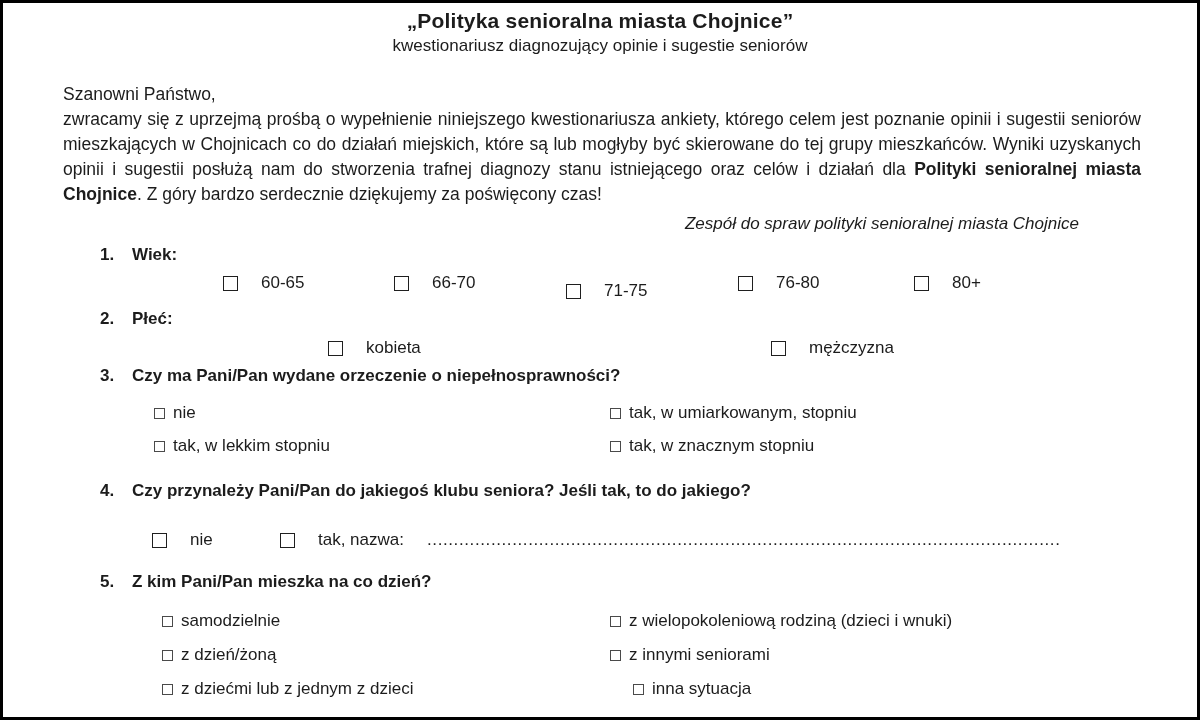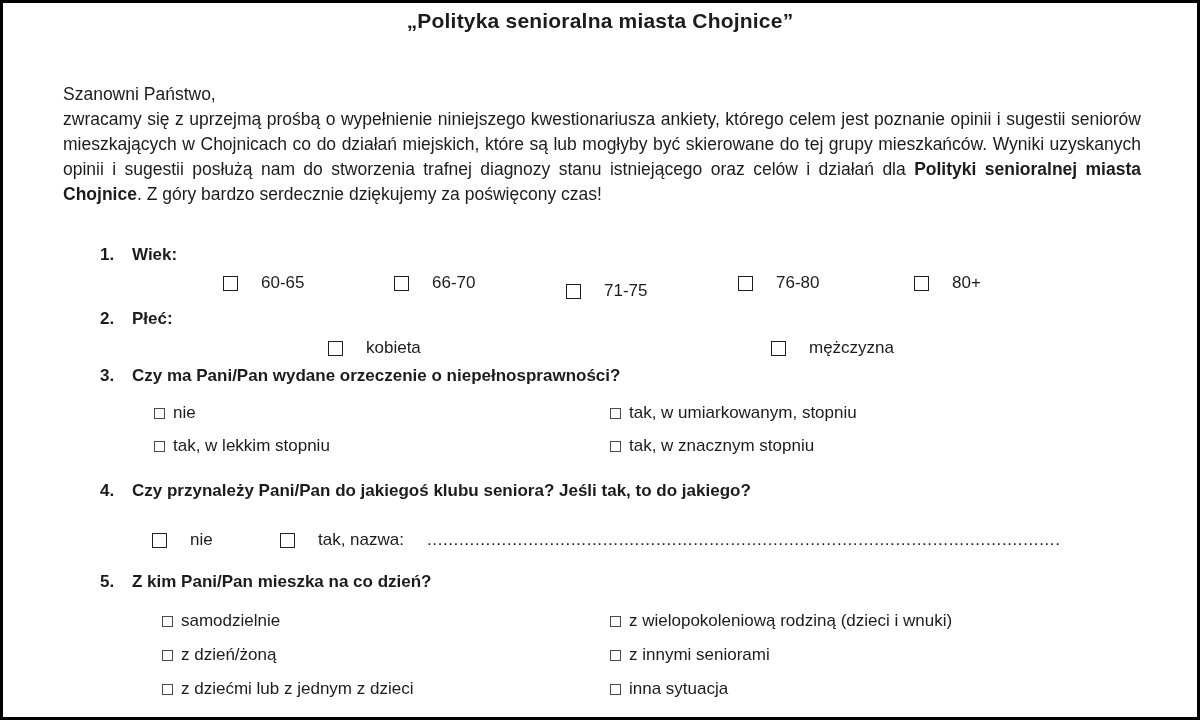--- a/index.html
+++ b/index.html
@@ -25,26 +25,28 @@
   .opt.sm {gap:8px;}
   .opt-fill {overflow:hidden;padding-left:16px;}
   .dots {letter-spacing:0.6px; overflow:hidden; flex:1 1 auto;}
 </style>
 </head>
 <body>
 
 <div class="page">
 
   <div class="title">„Polityka senioralna miasta Chojnice”</div>
+  <div class="subtitle">kwestionariusz diagnozujący opinie i sugestie seniorów</div>
 
   <div class="intro">
     <div>Szanowni Państwo,</div>
     <div class="justified"><span>zwracamy się z uprzejmą prośbą o wypełnienie niniejszego kwestionariusza ankiety, którego celem jest poznanie opinii i sugestii seniorów mieszkających w Chojnicach co do działań miejskich, które są lub mogłyby być skierowane do tej grupy mieszkańców. Wyniki uzyskanych opinii i sugestii posłużą nam do stworzenia trafnej diagnozy stanu istniejącego oraz celów i działań dla </span><b>Polityki senioralnej miasta Chojnice</b><span>. Z góry bardzo serdecznie dziękujemy za poświęcony czas!</span></div>
   </div>
 
+  <div class="signature">Zespół do spraw polityki senioralnej miasta Chojnice</div>
 
   <div class="q-header" style="top:242px;">
     <span class="q-num">1.</span><span>Wiek:</span>
   </div>
   <div class="opt" style="left:220px; top:270px;">
     <span class="cb"></span>
     <span>60-65</span>
   </div>
   <div class="opt" style="left:391px; top:270px;">
     <span class="cb"></span>
@@ -124,18 +126,18 @@
     <span>z dzień/żoną</span>
   </div>
   <div class="opt sm" style="left:607px; top:642px;">
     <span class="cb sm"></span>
     <span>z innymi seniorami</span>
   </div>
   <div class="opt sm" style="left:159px; top:676px;">
     <span class="cb sm"></span>
     <span>z dziećmi lub z jednym z dzieci</span>
   </div>
-  <div class="opt sm" style="left:607px; top:676px;align-items:center;">
+  <div class="opt sm" style="left:630px; top:676px;align-items:center;">
     <span class="cb sm"></span>
     <span>inna sytuacja</span>
   </div>
 
 </div>
 
 </body></html>

